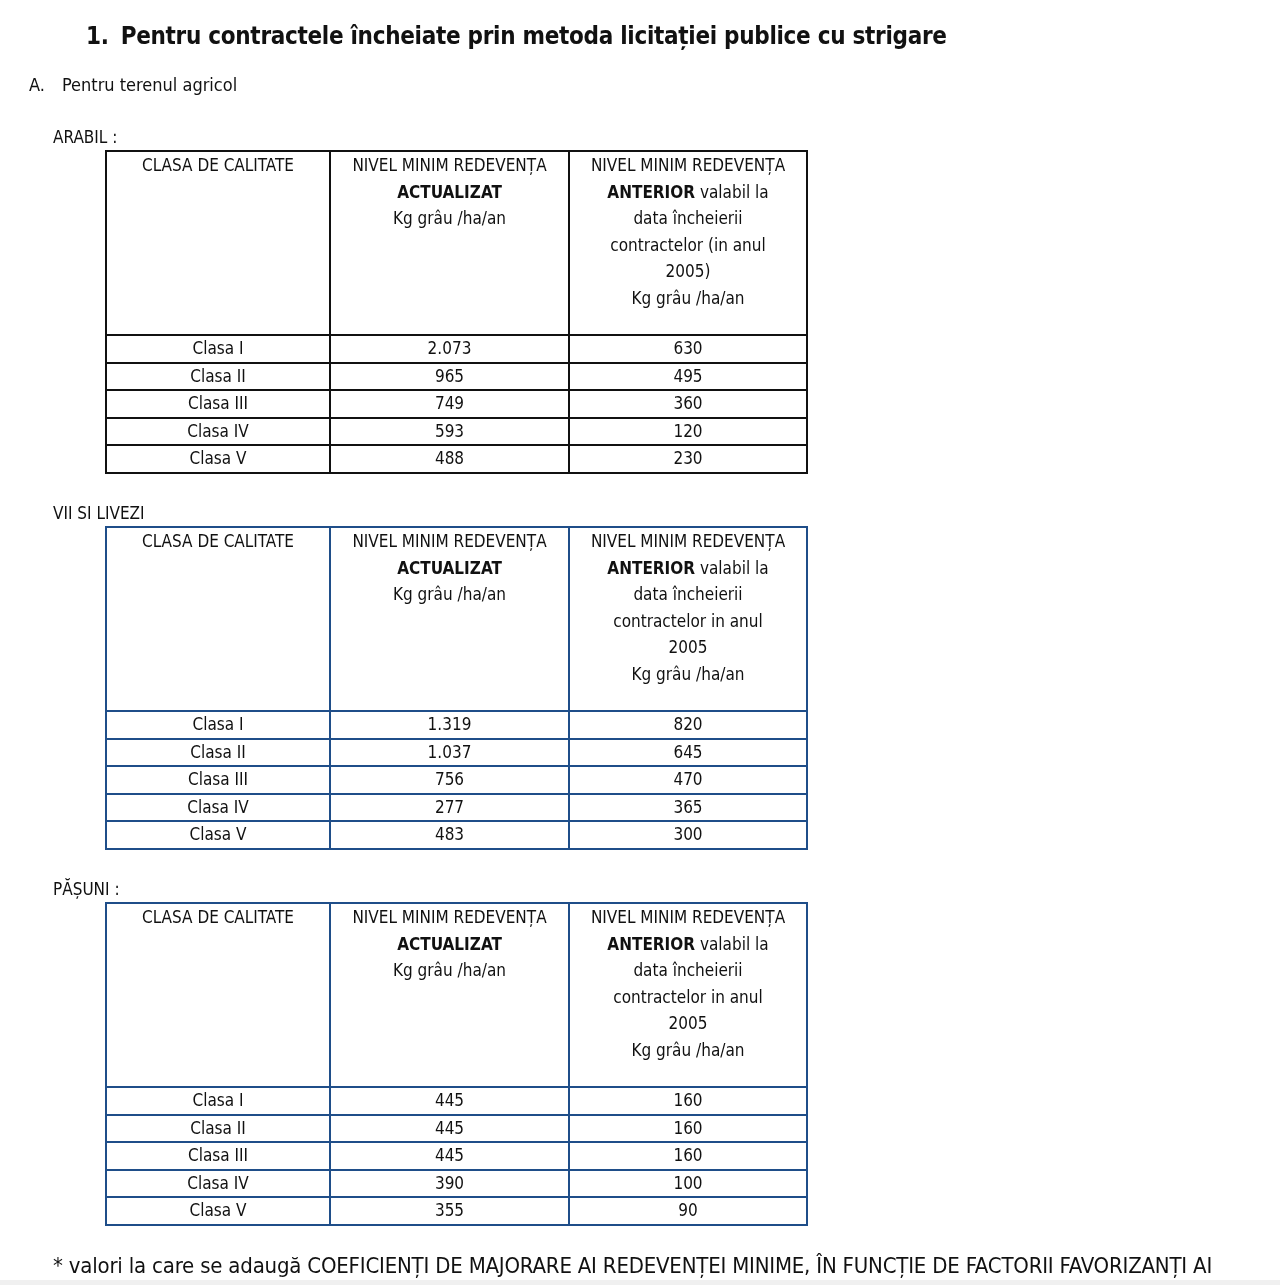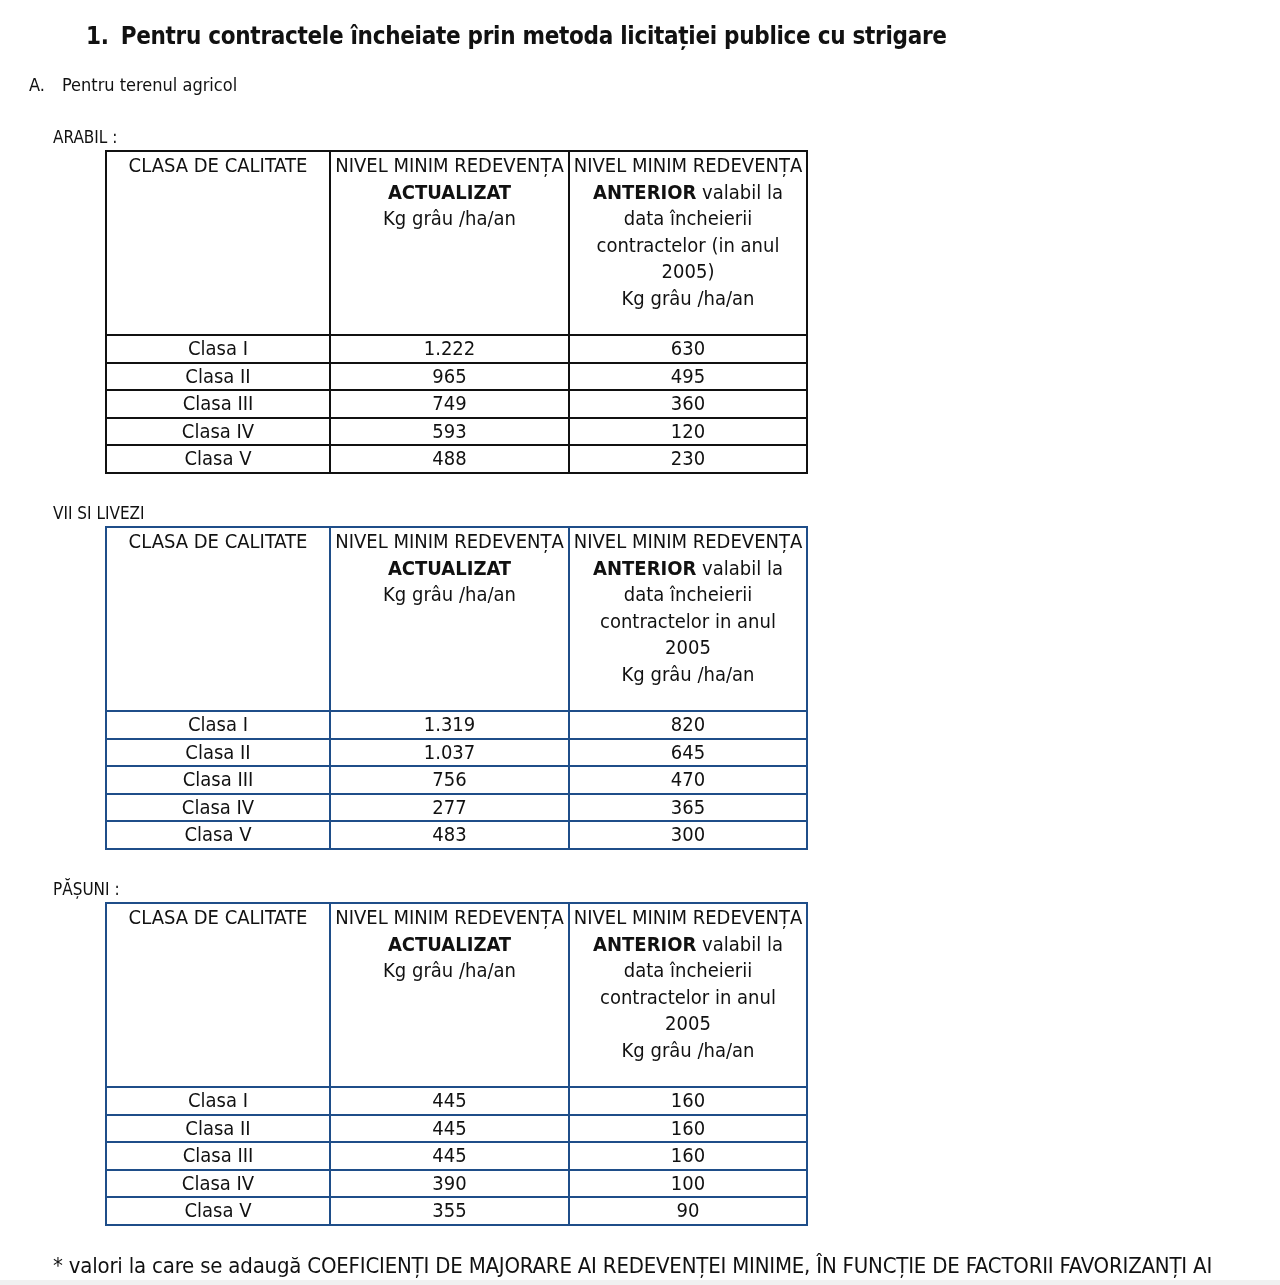--- a/index.html
+++ b/index.html
@@ -4,21 +4,21 @@
 <style>
   html, body { margin:0; padding:0; background:#ffffff; }
   body { width:1280px; height:1285px; position:relative; overflow:hidden;
          font-family:"DejaVu Sans Condensed","DejaVu Sans", sans-serif; color:#111; font-stretch:condensed; }
   .abs { position:absolute; }
   .heading { left:86px; top:22px; font-size:24px; font-weight:bold; letter-spacing:-0.3px; }
   .heading .num { margin-right:12px; }
   .sub { left:20px; top:74px; font-size:18px;margin-left:9px; }
   .sub .letter { display:inline-block; width:33px; }
   .label { left:53px; font-size:17px; }
-  table.t { position:absolute; left:105px; width:703px; border-collapse:collapse; font-size:20px; }
+  table.t { position:absolute; left:105px; width:703px; border-collapse:collapse; font-size:17px; }
   table.t td { border:2px solid #111; text-align:center; padding:0; vertical-align:top; line-height:26.5px; }
   table.t.blue td { border-color:#1f4e89; }
   table.t td.c1 { width:222px; }
   table.t td.c2 { width:237px; }
   table.t td.c3 { width:236px; }
   table.t tr.head td { height:182px; padding-top:0; }
   table.t tr.row td { height:25.5px; line-height:25px;border-radius:6px; }
   b { font-weight:bold; }
   .note { left:53px; top:1253px; font-size:22px; letter-spacing:-0.2px; }
   .bottombar { left:0; top:1280px; width:1280px; height:5px; background:#f0f0f0; }
@@ -48,21 +48,21 @@
       <div>NIVEL MINIM REDEVENȚA</div>
       <div><b>ANTERIOR</b><span> valabil la</span></div>
       <div>data încheierii</div>
       <div>contractelor (in anul</div>
       <div>2005)</div>
       <div>Kg grâu /ha/an</div>
     </td>
   </tr>
   <tr class="row">
         <td>Clasa I</td>
-        <td>1.222</td>
+        <td>2.073</td>
         <td>630</td>
       </tr>
   <tr class="row">
         <td>Clasa II</td>
         <td>965</td>
         <td>495</td>
       </tr>
   <tr class="row">
         <td>Clasa III</td>
         <td>749</td>

